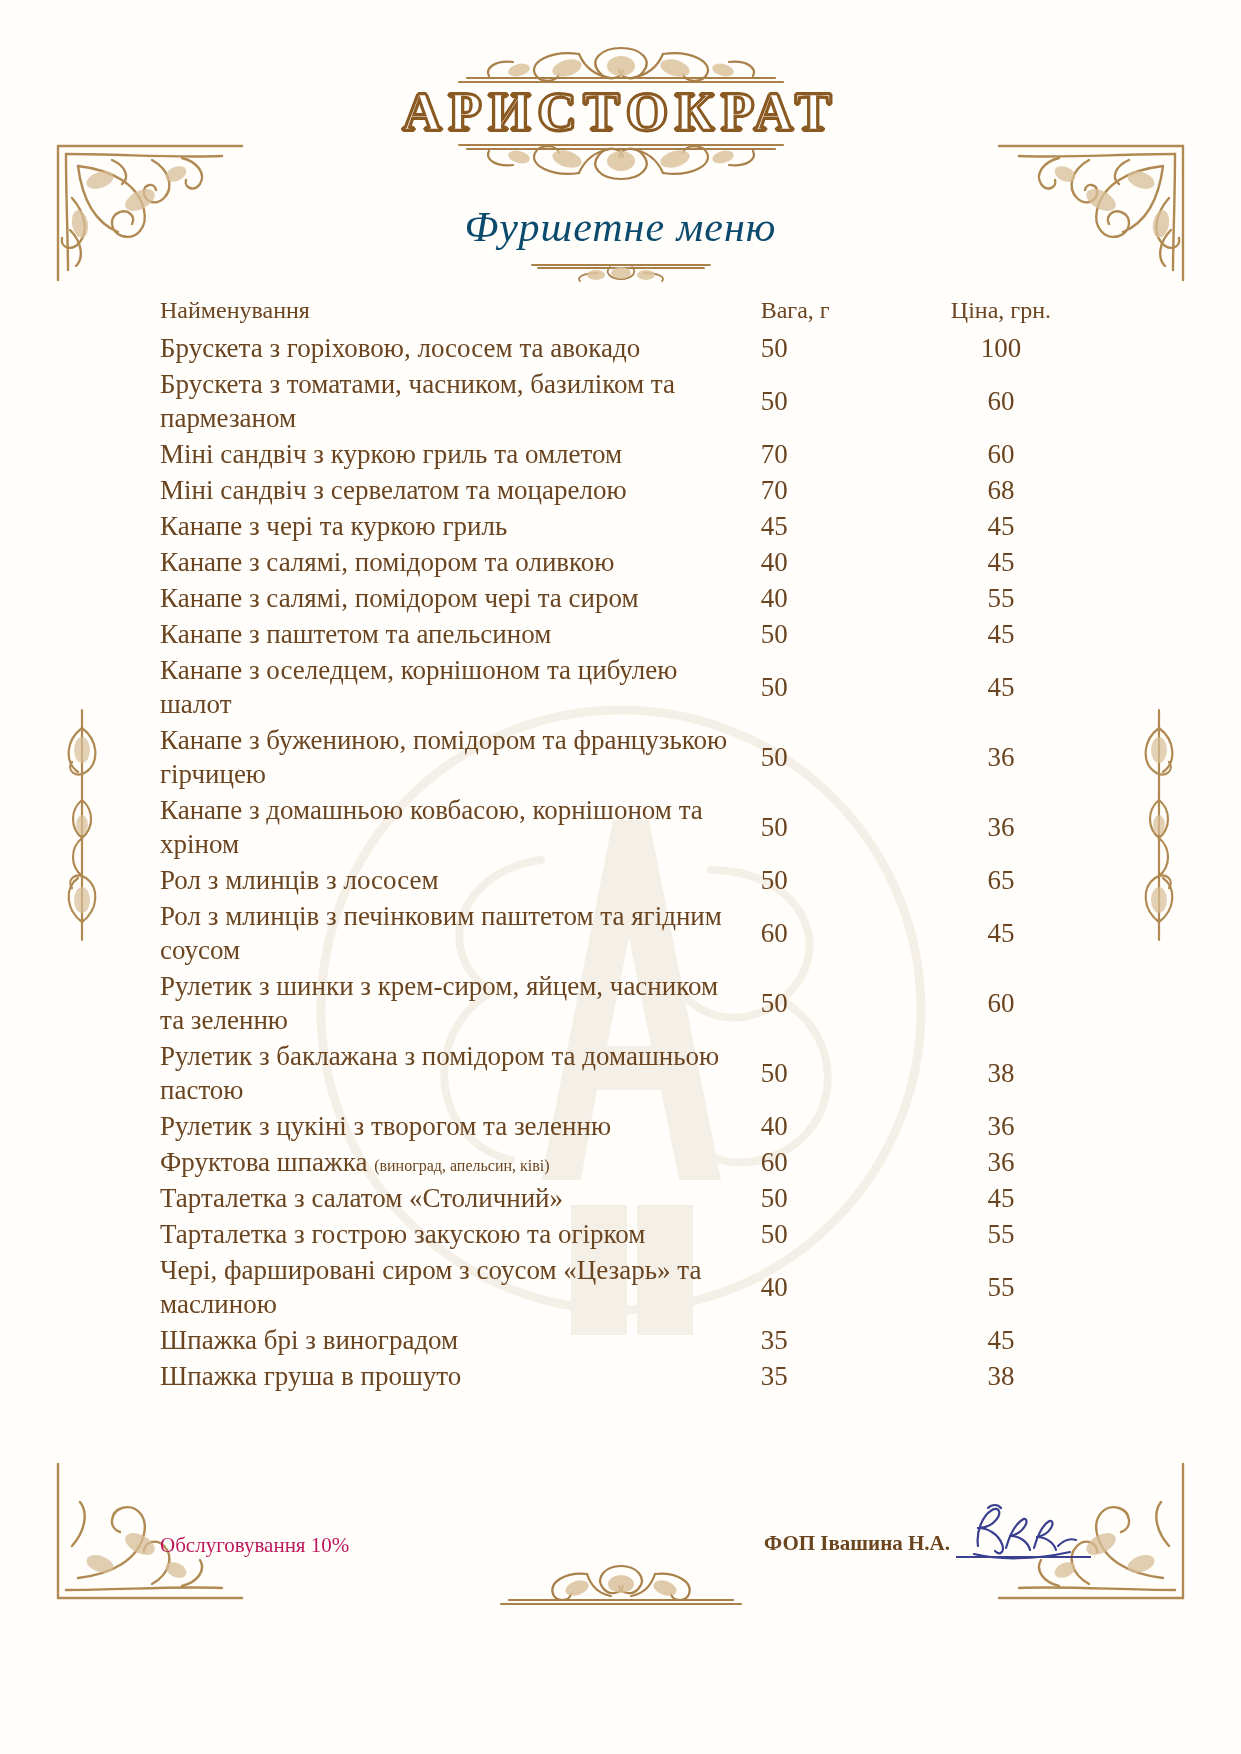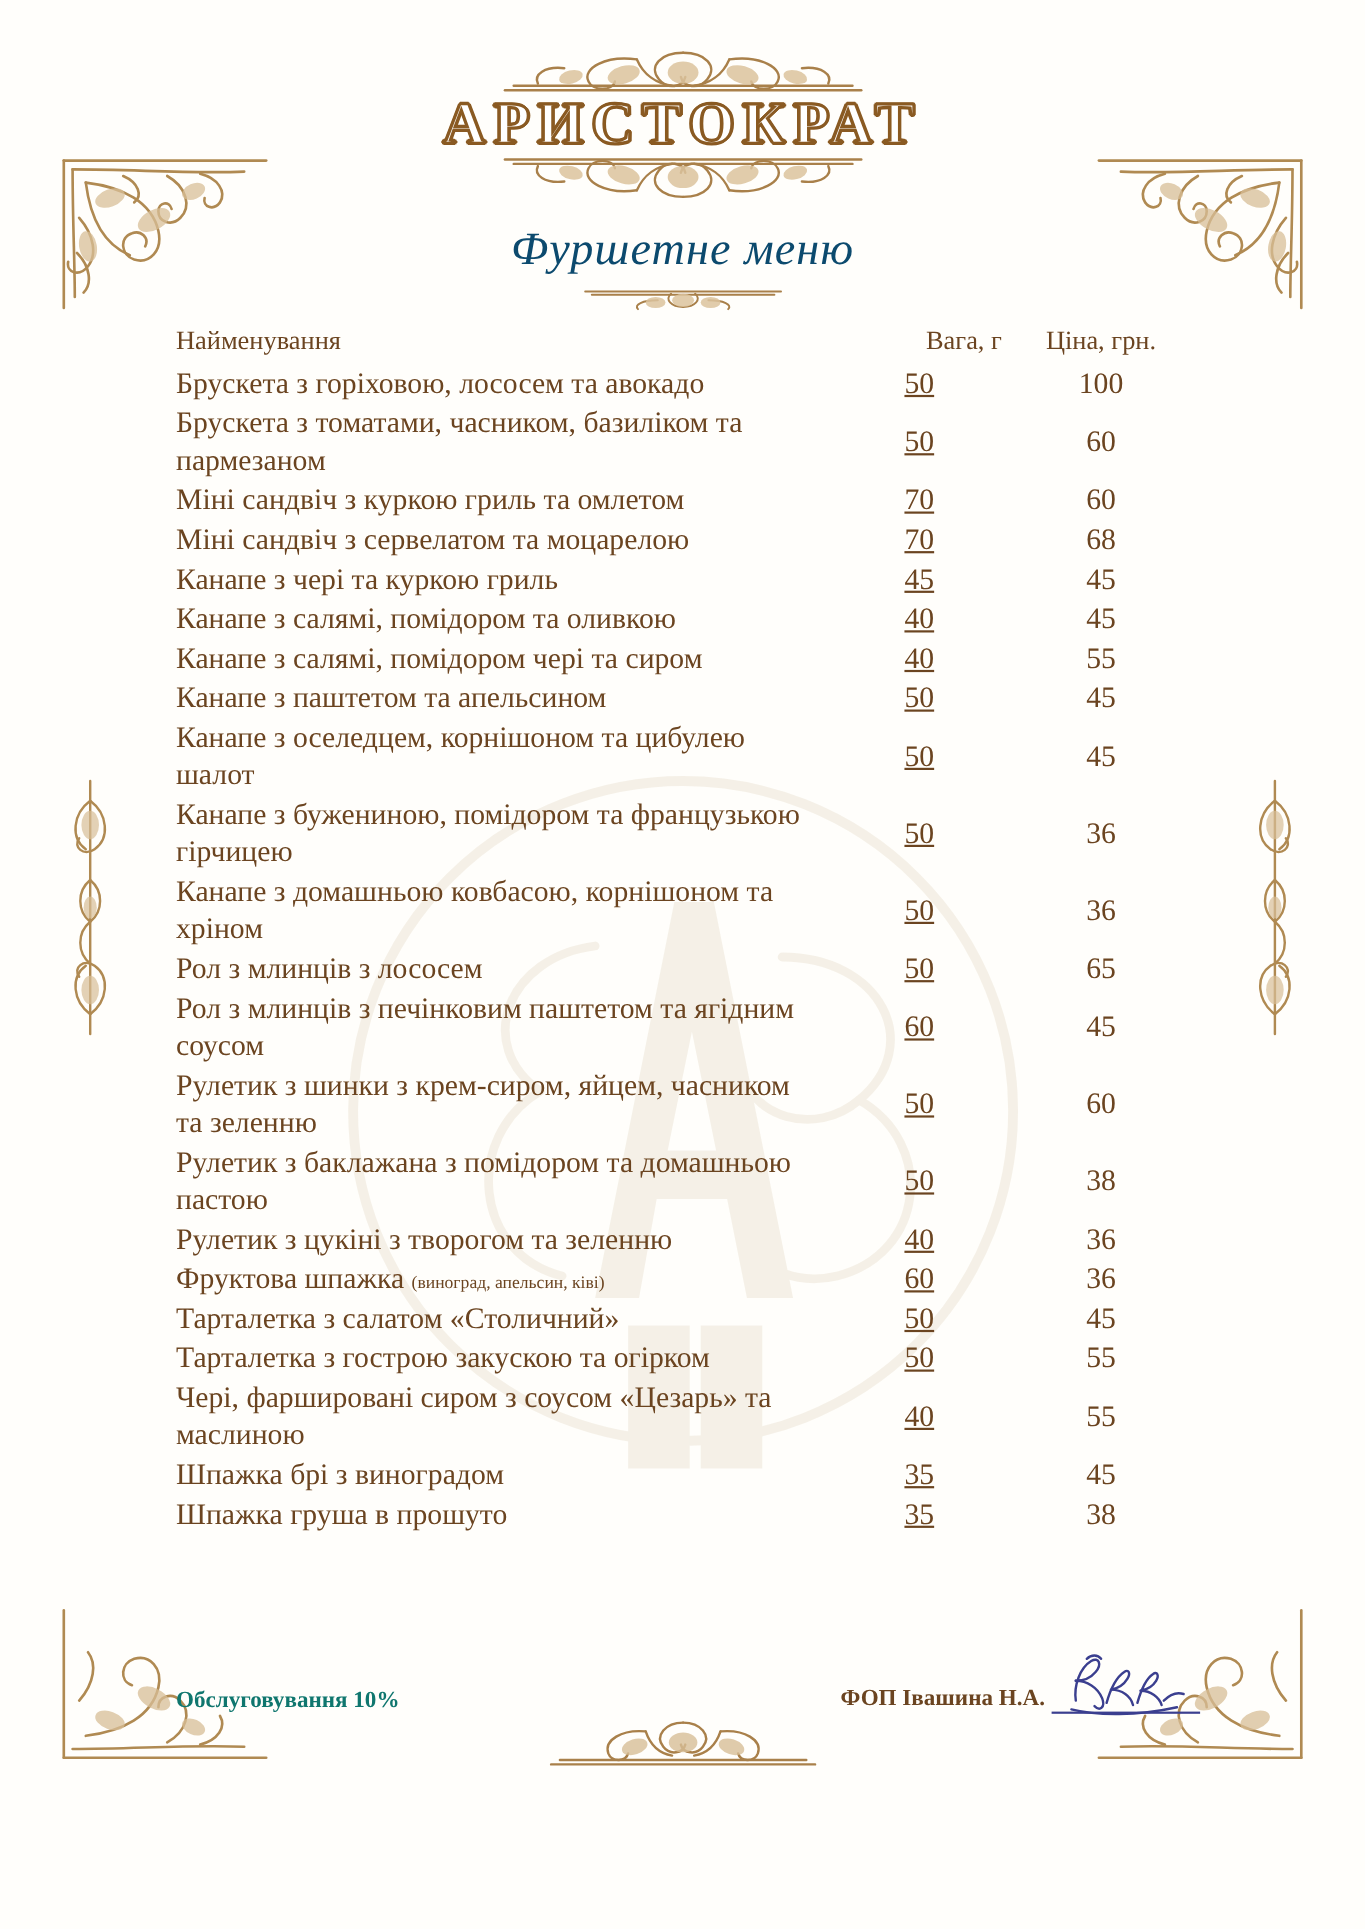--- a/index.html
+++ b/index.html
@@ -123,52 +123,52 @@
   table.menu col.c-price  { width: 180px; }
 
   thead th {
     font-size: 24px;
     font-weight: normal;
     color: #6b4420;
     padding: 0 0 6px 0;
     vertical-align: bottom;
   }
   thead th.h-name   { text-align: left; }
-  thead th.h-weight { text-align: right; margin-top: 27px; }
+  thead th.h-weight { text-align: left; margin-top: 27px; }
   thead th.h-price  { text-align: center; }
 
   tbody td {
     font-size: 27px;
     color: #6b4420;
     padding: 1px 0;
     line-height: 1.26;
     vertical-align: middle;
   }
   tbody td.name   { text-align: left; padding-right: 14px; }
-  tbody td.weight { text-align: center; text-decoration: underline; }
+  tbody td.weight { text-align: left; }
   tbody td.price  { text-align: center; }
   tbody td .sub {
     font-size: 16px;
   }
 
   
   .footer {
     position: absolute;
     left: 160px;
     right: 150px;
     bottom: 196px;
     z-index: 3;
     display: flex;
     justify-content: space-between;
     align-items: flex-end;
   }
   .footer-left {
     font-size: 21px;
-    font-weight: bold;
-    color: #0f766e;
+    font-weight: normal;
+    color: #be185d;
   }
   .footer-right {
     display: flex;
     align-items: flex-end;
     gap: 6px;
   }
   .fop-label {
     font-size: 21px;
     font-weight: bold;
     color: #6b4420;

